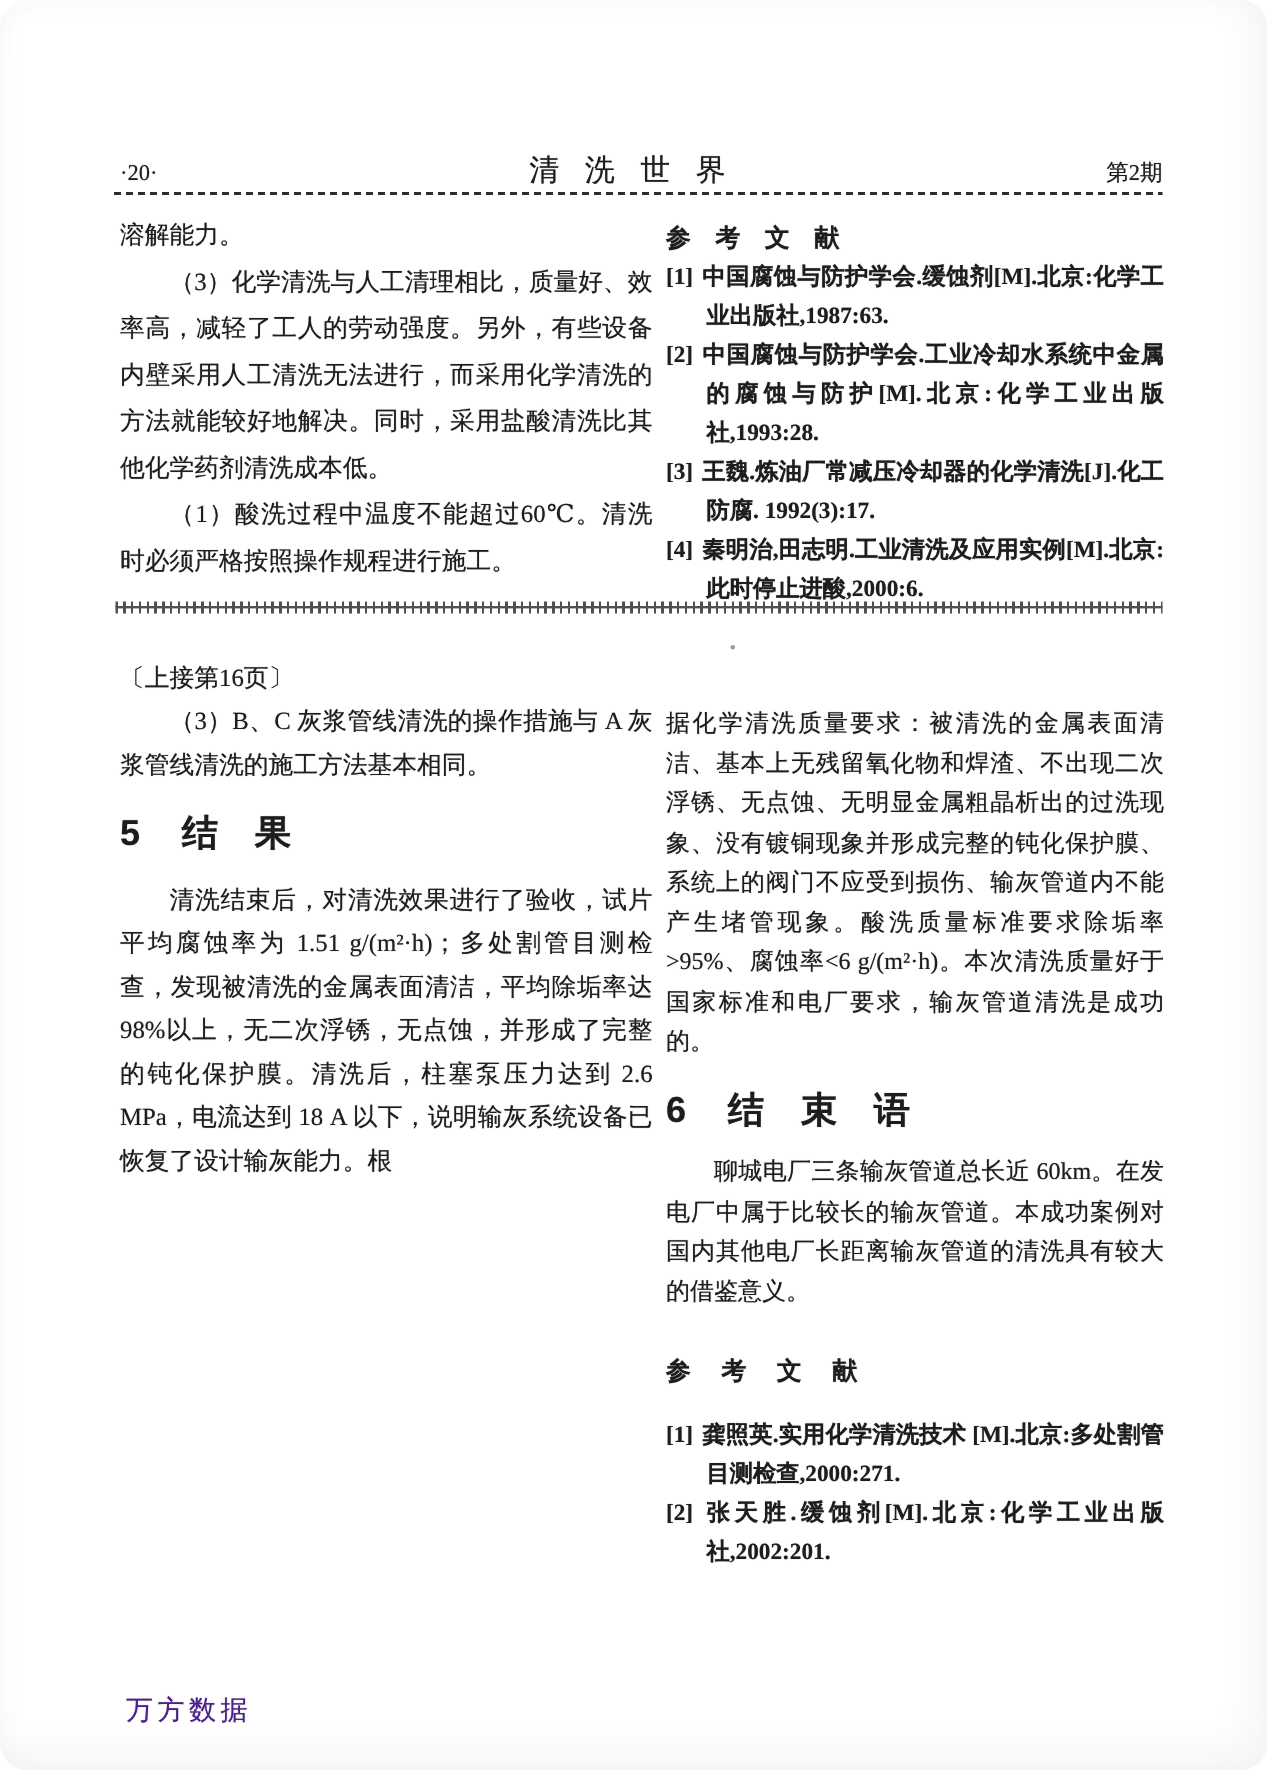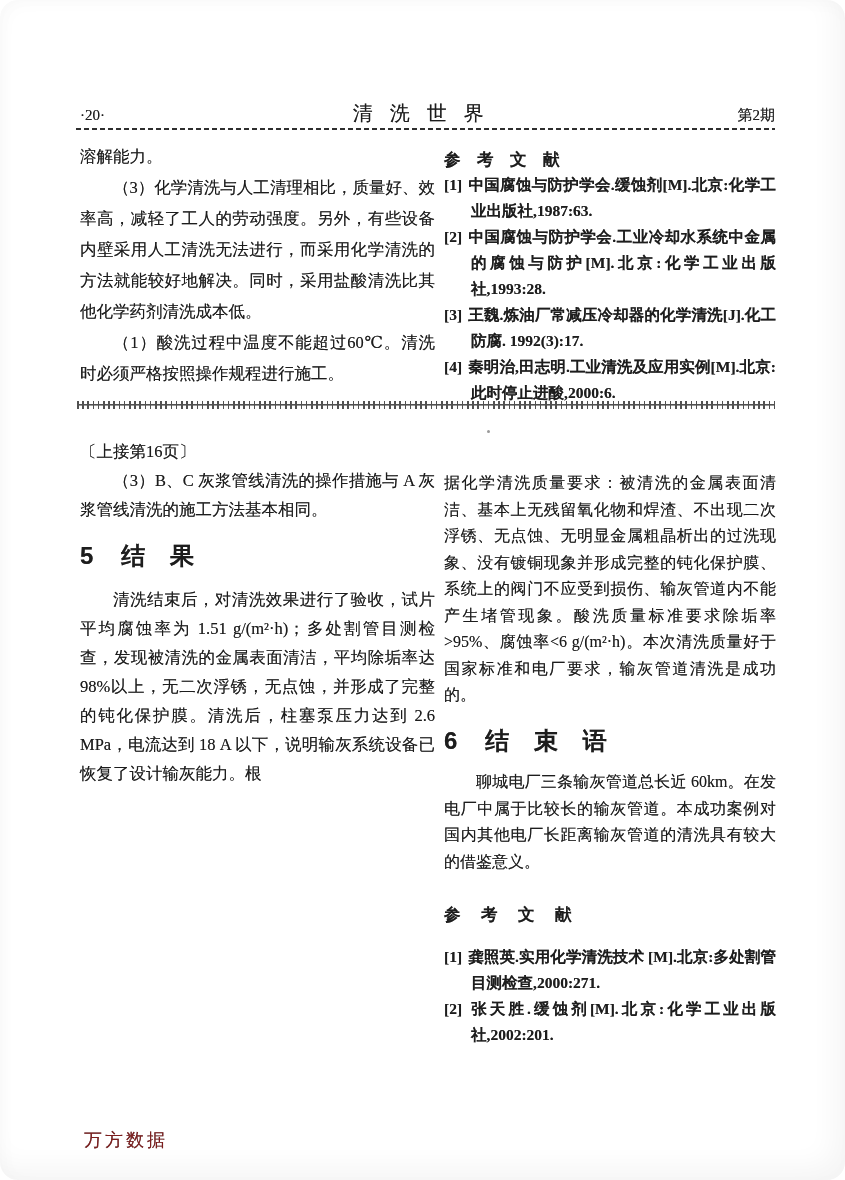--- a/index.html
+++ b/index.html
@@ -68,21 +68,21 @@
       repeating-linear-gradient(90deg,#3a3a3a 0 1.6px,transparent 1.6px 5.2px);
     opacity:.88;
   }
   .divider-dot{
     position:absolute;left:487px;top:430px;width:3px;height:3px;
     background:#9a9a9a;border-radius:50%;
   }
 
   .watermark{
     position:absolute;left:84px;top:1128px;
-    font-size:18px;color:#7f1d1d;letter-spacing:3px;
+    font-size:18px;color:#4c1d95;letter-spacing:3px;
     font-family:Liberation Sans, sans-serif;
   }
 </style>
 </head>
 <body>
 
 <div class="page scanink">
 
   <div class="header">
     <span>·20·</span>

